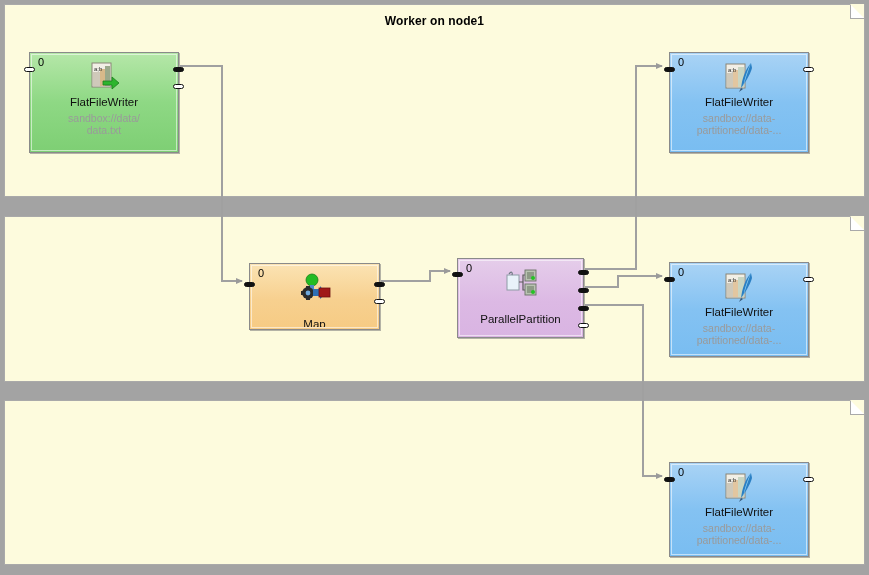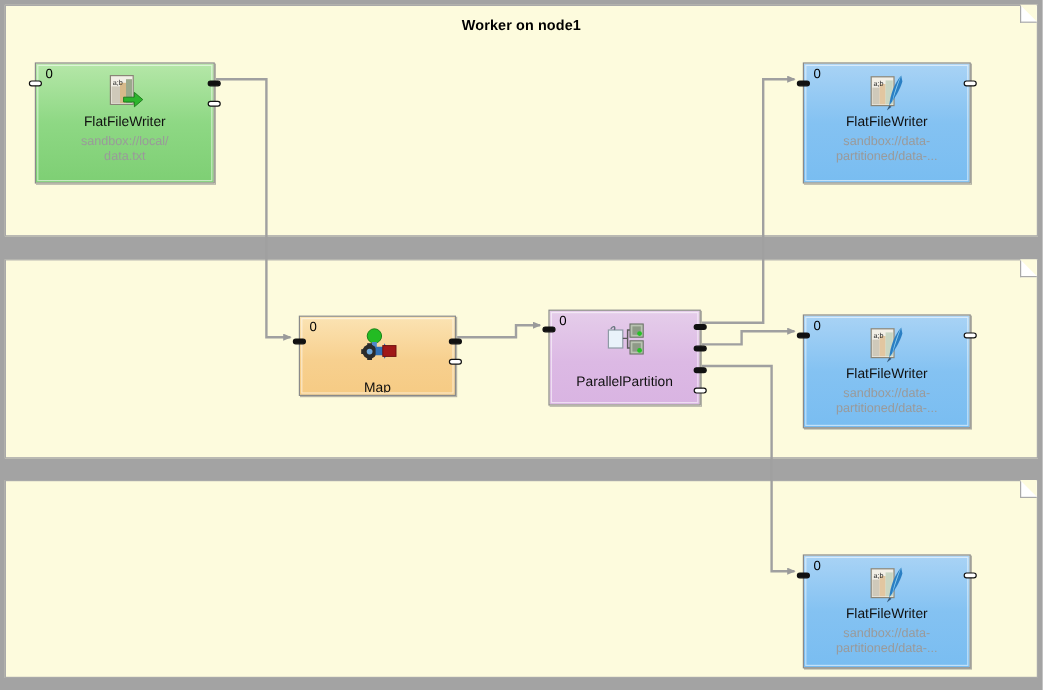--- a/index.html
+++ b/index.html
@@ -177,21 +177,21 @@
           <div class="node-icon"><svg viewBox="0 0 32 32" width="32" height="32">
               <rect x="4" y="2" width="19" height="24" fill="#f2efe6" stroke="#8a8577" stroke-width="1"></rect>
               <rect x="5" y="11" width="7" height="14" fill="#cfc9ba"></rect>
               <rect x="12" y="8" width="5" height="17" fill="#d7b98a"></rect>
               <rect x="17" y="5" width="5" height="20" fill="#9aa98b"></rect>
               <text x="6" y="10" font-family="Liberation Sans, sans-serif" font-size="6" fill="#2b2b2b">a;b</text>
               <path d="M15 20 L24 20 L24 16 L31 22 L24 28 L24 24 L15 24 Z" fill="#2db52d" stroke="#1c7d1c" stroke-width="0.8"></path>
             </svg></div>
           <div class="node-label">FlatFileWriter</div>
           <div class="node-sub">
-            <div>sandbox://local/</div>
+            <div>sandbox://data/</div>
             <div>data.txt</div>
           </div>
         </div>
         <div class="port in" style="top: 14px;"></div>
         <div class="port out filled" style="top: 14px;"></div>
         <div class="port out" style="top: 31px;"></div>
       </div>
       <div class="node blue" style="left: 669px; top: 52px; width: 140px; height: 101px;">
         <div class="node-inner">
           <div class="node-index">0</div>

